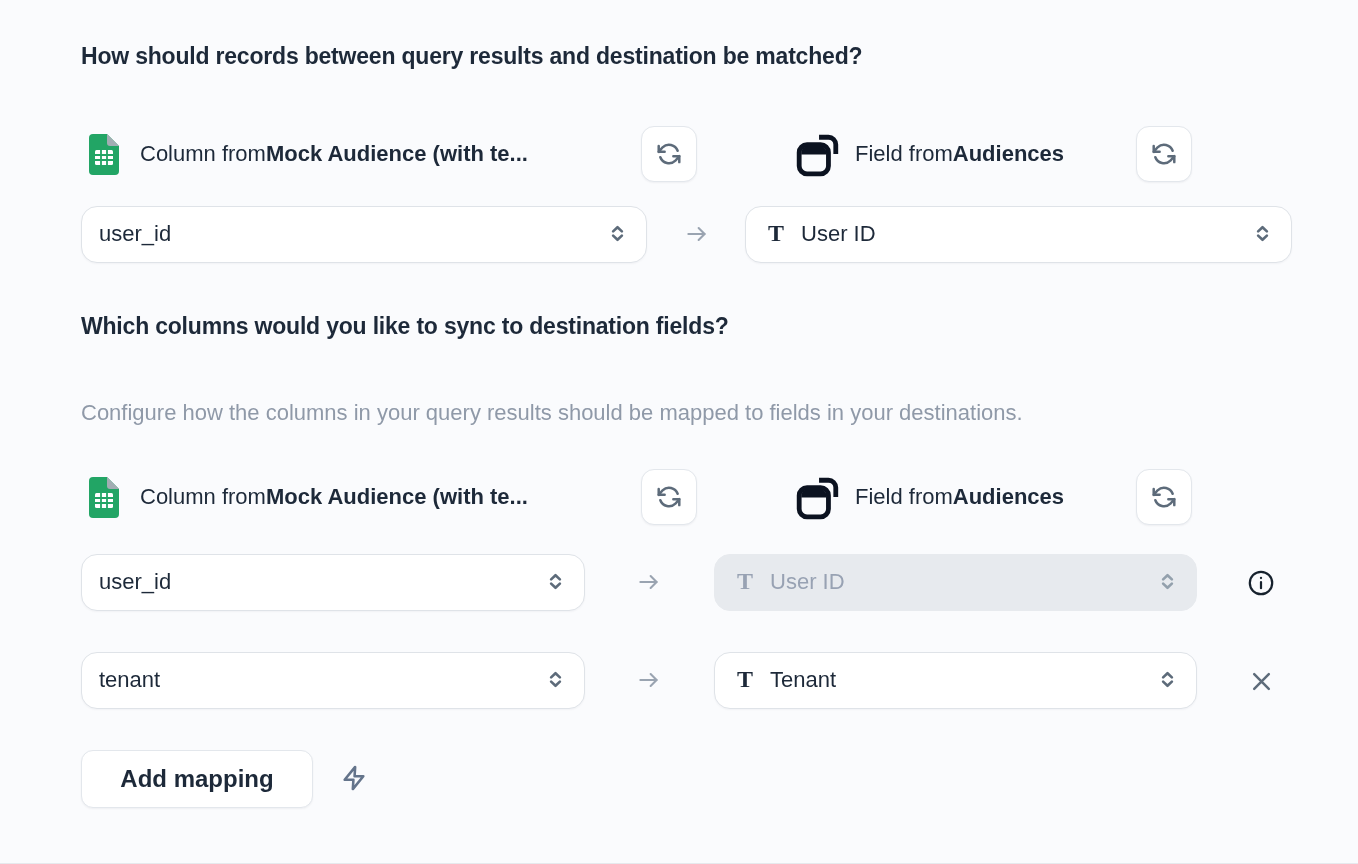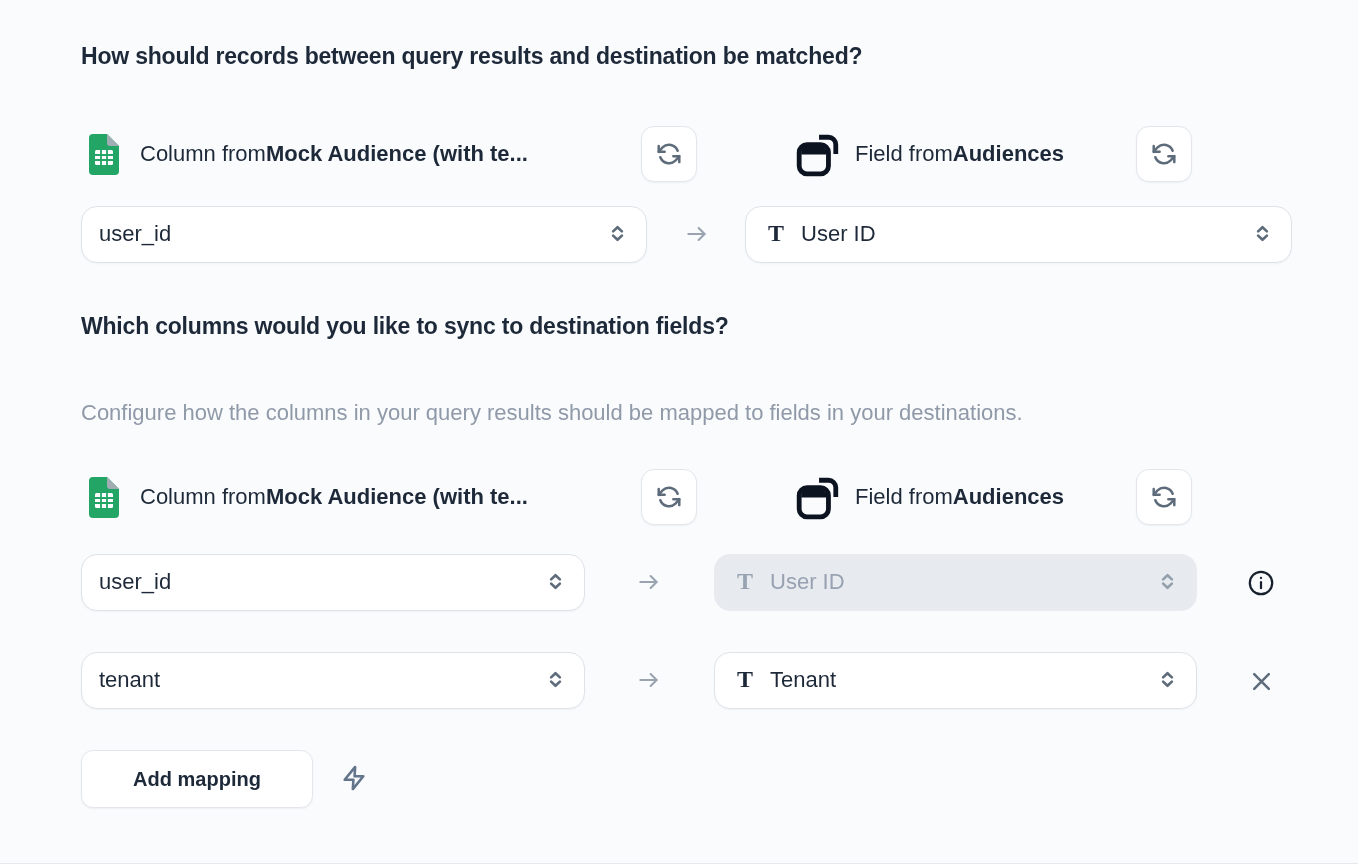--- a/index.html
+++ b/index.html
@@ -32,21 +32,21 @@
     color:var(--heading);margin-right:17px;}
   .select.disabled{background:var(--disabled-bg);border-color:var(--disabled-bg);box-shadow:none;}
   .select.disabled .val,.select.disabled .t-glyph{color:var(--disabled-text);}
 
   .chevrons{flex:0 0 auto;}
 
   .arrow{position:absolute;width:26px;height:26px;}
   .row-action{position:absolute;width:28px;height:28px;display:flex;align-items:center;justify-content:center;cursor:pointer;background:none;border:none;padding:0;}
 
   .add-btn{position:absolute;left:81px;top:750px;width:232px;height:58px;background:var(--white);
-    border:1px solid #e3e7ec;border-radius:12px;font-family:inherit;font-size:20px;font-weight:700;
+    border:1px solid #e3e7ec;border-radius:12px;font-family:inherit;font-size:24px;font-weight:700;
     color:var(--heading);cursor:pointer;box-shadow:0 1px 2px rgba(16,24,40,.05);}
 
   .zap-btn{position:absolute;left:338px;top:762px;width:32px;height:32px;display:flex;align-items:center;justify-content:center;background:none;border:none;cursor:pointer;padding:0;}
 
   .bottom-line{position:absolute;left:0;bottom:0;width:100%;height:1px;background:#e6e9ed;}
 </style>
 </head>
 <body>
 
 <svg width="0" height="0" style="position:absolute">

